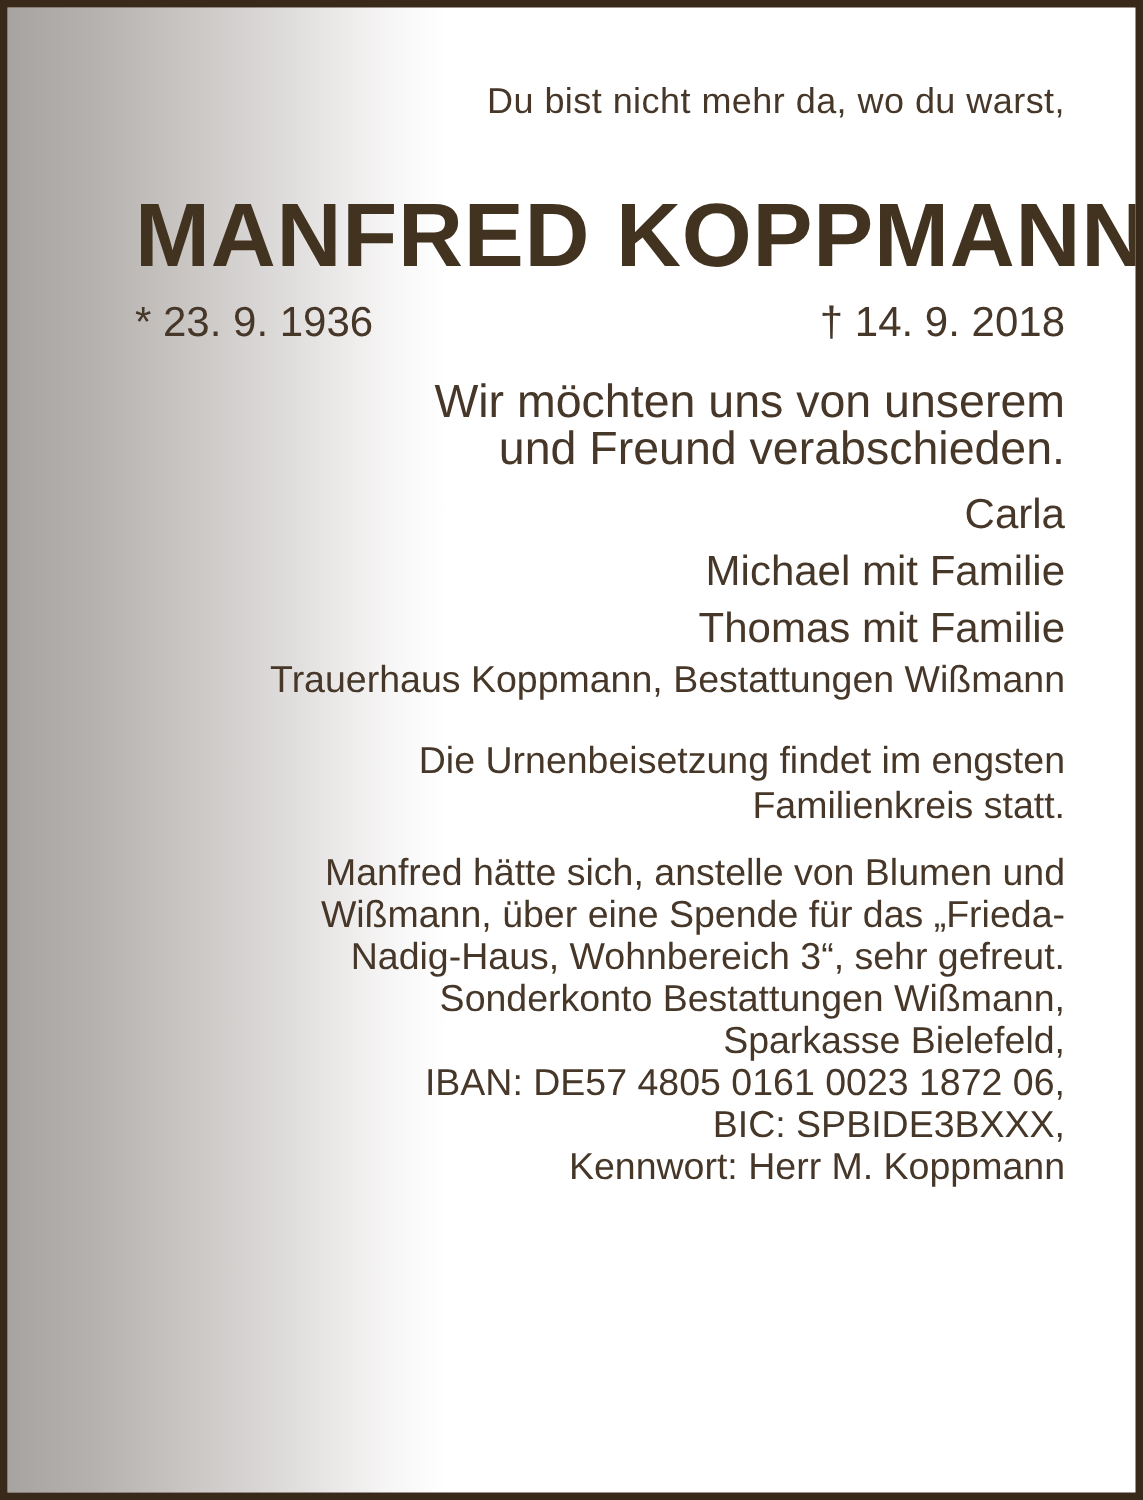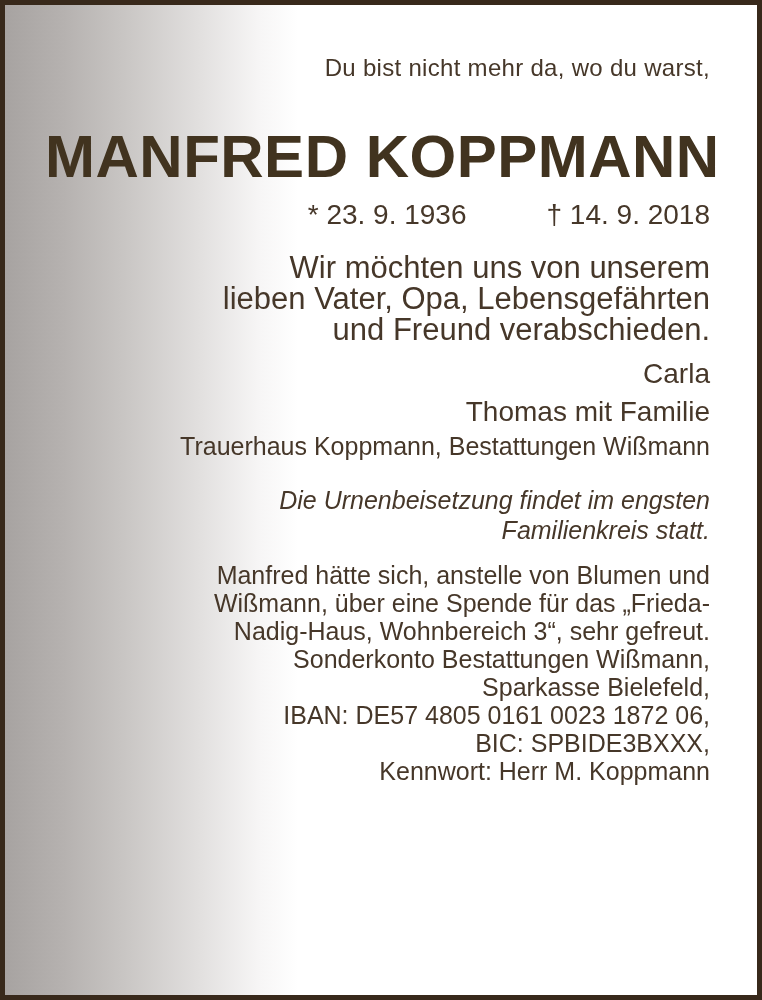--- a/index.html
+++ b/index.html
@@ -17,20 +17,21 @@
       #a7a3a1 0%,
       #b6b2b0 8%,
       #c9c6c4 16%,
       #e2e0df 26%,
       #f7f6f6 34%,
       #ffffff 39%,
       #ffffff 100%);
     font-family: "Liberation Sans", sans-serif;
     color: #463729;
     overflow: hidden;
+    padding-left: 45px;
   }
   .inner {
     box-sizing: border-box;
     width: 100%;
     height: 100%;
     padding: 0 47px 0 40px;
     text-align: right;
   }
   .quote {
     margin-top: 48px;
@@ -43,21 +44,21 @@
     font-size: 60px;
     font-weight: 700;
     line-height: 62px;
     letter-spacing: 0.5px;
     white-space: nowrap;
     color: #41331f;
   }
   .dates {
     margin-top: 10px;
     display: flex;
-    justify-content: flex-end;
+    justify-content: space-between;
     gap: 80px;
     font-size: 28px;
     line-height: 34px;
   }
   .farewell {
     margin-top: 20px;
     font-size: 31px;
     line-height: 31px;
   }
   .mourners {
@@ -66,21 +67,20 @@
     line-height: 38px;
   }
   .funeral-home {
     font-size: 25px;
     line-height: 30px;
   }
   .burial {
     margin-top: 24px;
     font-size: 25px;
     line-height: 30px;
-    font-style: italic;
   }
   .donation {
     margin-top: 16px;
     font-size: 25px;
     line-height: 28px;
   }
   .line { white-space: nowrap; }
 </style>
 </head>
 <body>
@@ -94,26 +94,26 @@
 
     <h1 class="deceased-name">MANFRED KOPPMANN</h1>
 
     <div class="dates">
       <span class="line">* 23. 9. 1936</span>
       <span class="line">† 14. 9. 2018</span>
     </div>
 
     <div class="farewell">
       <div class="line">Wir möchten uns von unserem</div>
-      <div class="line">lieben Vater, Opa, Lebensgefährten</div>
       <div class="line">und Freund verabschieden.</div>
     </div>
 
     <div class="mourners">
       <div class="line">Carla</div>
+      <div class="line">Michael mit Familie</div>
       <div class="line">Thomas mit Familie</div>
     </div>
 
     <div class="funeral-home">
       <div class="line">Trauerhaus Koppmann, Bestattungen Wißmann</div>
     </div>
 
     <div class="burial">
       <div class="line">Die Urnenbeisetzung findet im engsten</div>
       <div class="line">Familienkreis statt.</div>

